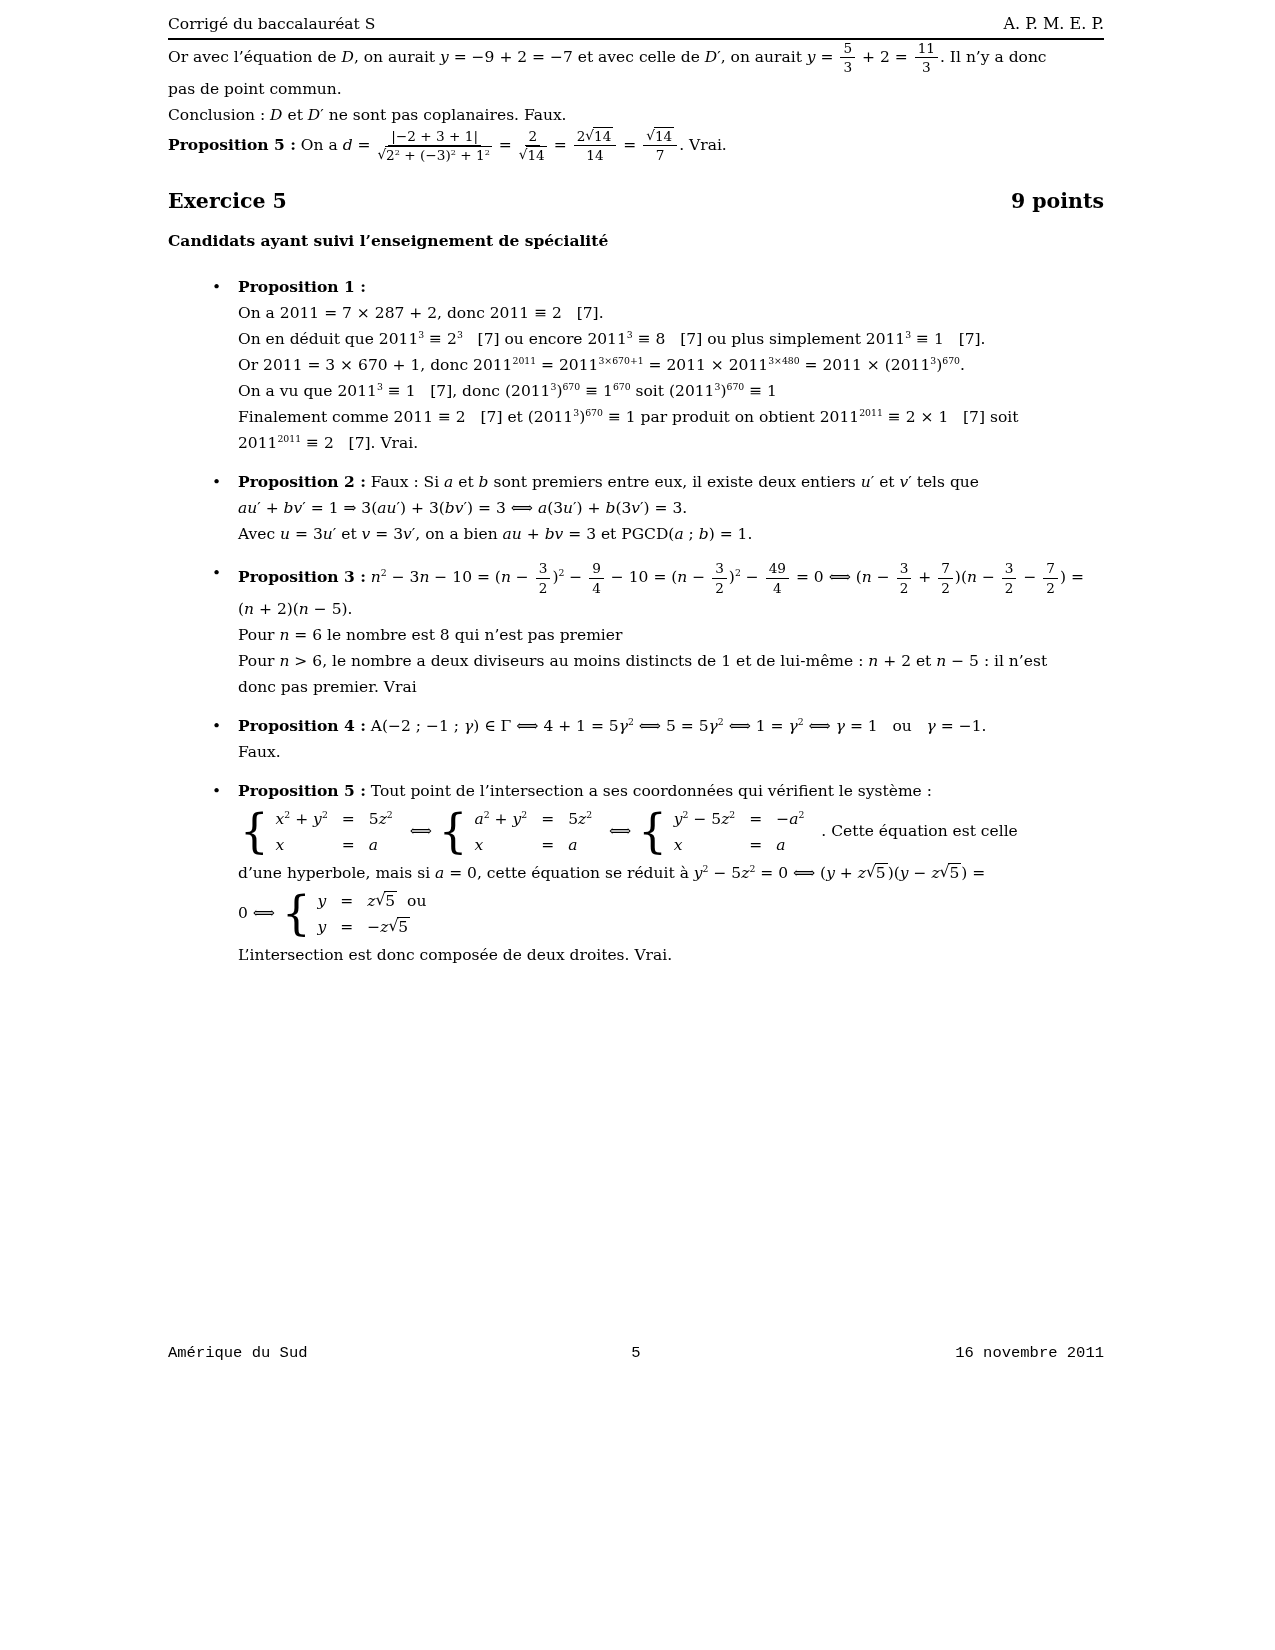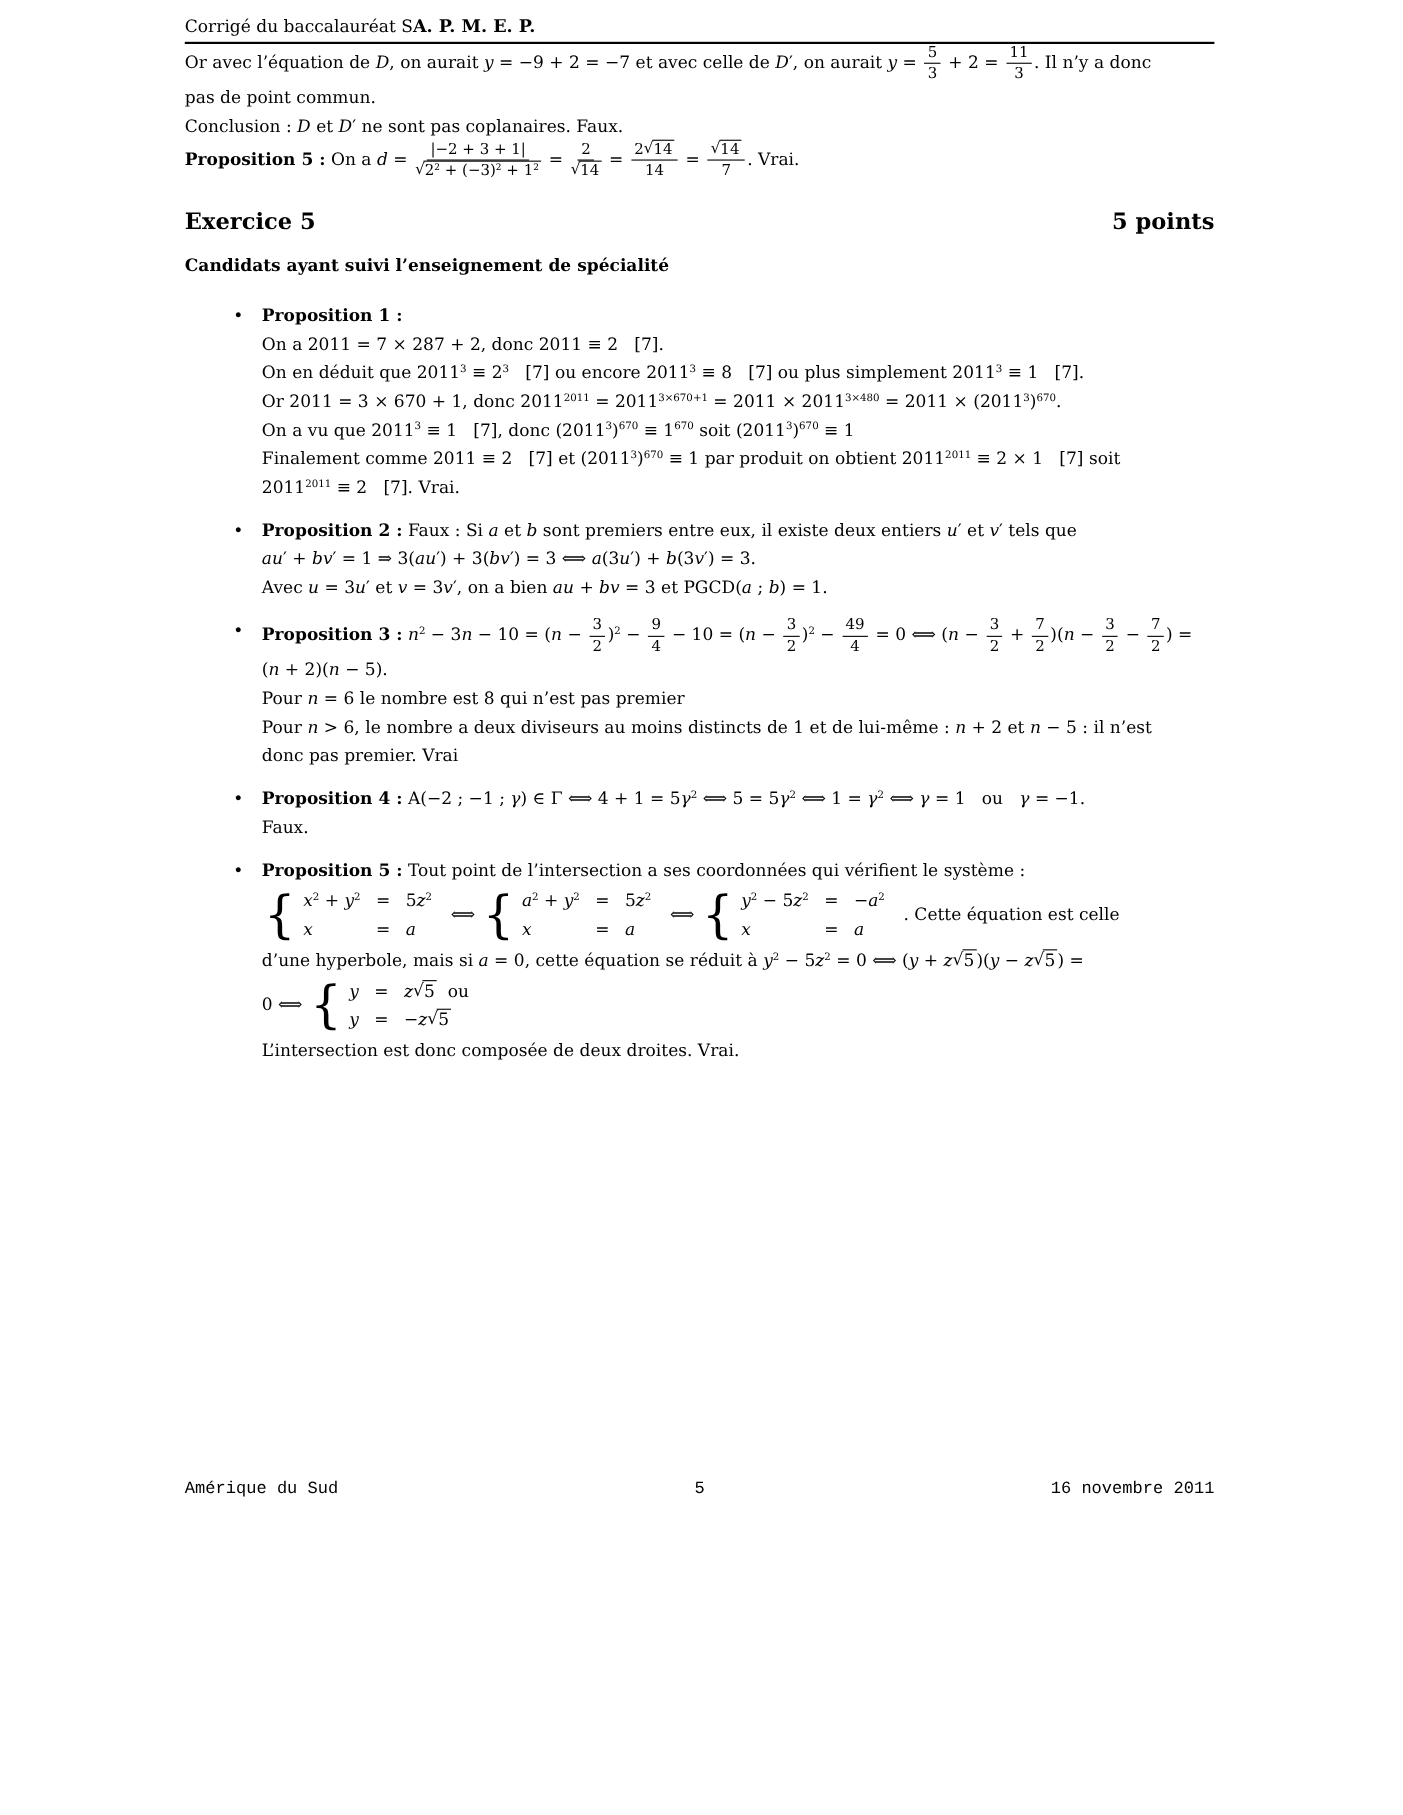--- a/index.html
+++ b/index.html
@@ -7,23 +7,23 @@
     position:relative;
     width:1275px;height:1650px;
     background:#ffffff;
     box-sizing:border-box;
     padding:14px 171px 0 168px;
     font-family:"DejaVu Serif","Liberation Serif",serif;
     font-size:15.5px;color:#000;
     overflow:hidden;
   }
   
-  .hdr-row{display:flex;align-items:baseline;}
+  .hdr-row{display:flex;justify-content:space-between;align-items:baseline;}
   .hdr-left{font-size:15.5px;}
-  .hdr-right{font-weight:bold;font-size:16px;}
+  .hdr-right{font-weight:normal;font-size:16px;}
   .hdr-rule{border-bottom:2.5px solid #000;margin-top:5px;}
   
   .tline{line-height:26px;white-space:pre-wrap;}
   
   .intro{}
   
   .ex-head{display:flex;justify-content:space-between;align-items:center;margin-top:26px;}
   .ex-title,.ex-points{font-weight:bold;font-size:20.5px;}
   .ex-sub{font-weight:bold;margin-top:18px;}
   
@@ -67,21 +67,21 @@
 
   <section class="intro">
       <div class="tline">Or avec l’équation de <i class="mi">D</i>, on aurait <i class="mi">y</i> = −9 + 2 = −7 et avec celle de <i class="mi">D</i>′, on aurait <i class="mi">y</i> = <span class="frac"><span class="num">5</span><span class="den">3</span></span> + 2 = <span class="frac"><span class="num">11</span><span class="den">3</span></span>. Il n’y a donc</div>
       <div class="tline">pas de point commun.</div>
       <div class="tline">Conclusion : <i class="mi">D</i> et <i class="mi">D</i>′ ne sont pas coplanaires. Faux.</div>
       <div class="tline"><b>Proposition 5 :</b> On a <i class="mi">d</i> = <span class="frac"><span class="num">|−2 + 3 + 1|</span><span class="den"><span class="sqrt"><span class="rad">√</span><span class="vin">2<sup>2</sup> + (−3)<sup>2</sup> + 1<sup>2</sup></span></span></span></span> = <span class="frac"><span class="num">2</span><span class="den"><span class="sqrt"><span class="rad">√</span><span class="vin">14</span></span></span></span> = <span class="frac"><span class="num">2<span class="sqrt"><span class="rad">√</span><span class="vin">14</span></span></span><span class="den">14</span></span> = <span class="frac"><span class="num"><span class="sqrt"><span class="rad">√</span><span class="vin">14</span></span></span><span class="den">7</span></span>. Vrai.</div>
     </section>
 
   <div class="ex-head">
     <span class="ex-title">Exercice 5</span>
-    <span class="ex-points">5 points</span>
+    <span class="ex-points">9 points</span>
   </div>
 
   <div class="ex-sub">Candidats ayant suivi l’enseignement de spécialité</div>
 
   <div class="props">
     <div class="prop">
       <span class="bullet">•</span>
       <div class="prop-body">
           <div class="tline"><b>Proposition 1 :</b></div>
           <div class="tline">On a 2011 = 7 × 287 + 2, donc 2011 ≡ 2   [7].</div>

